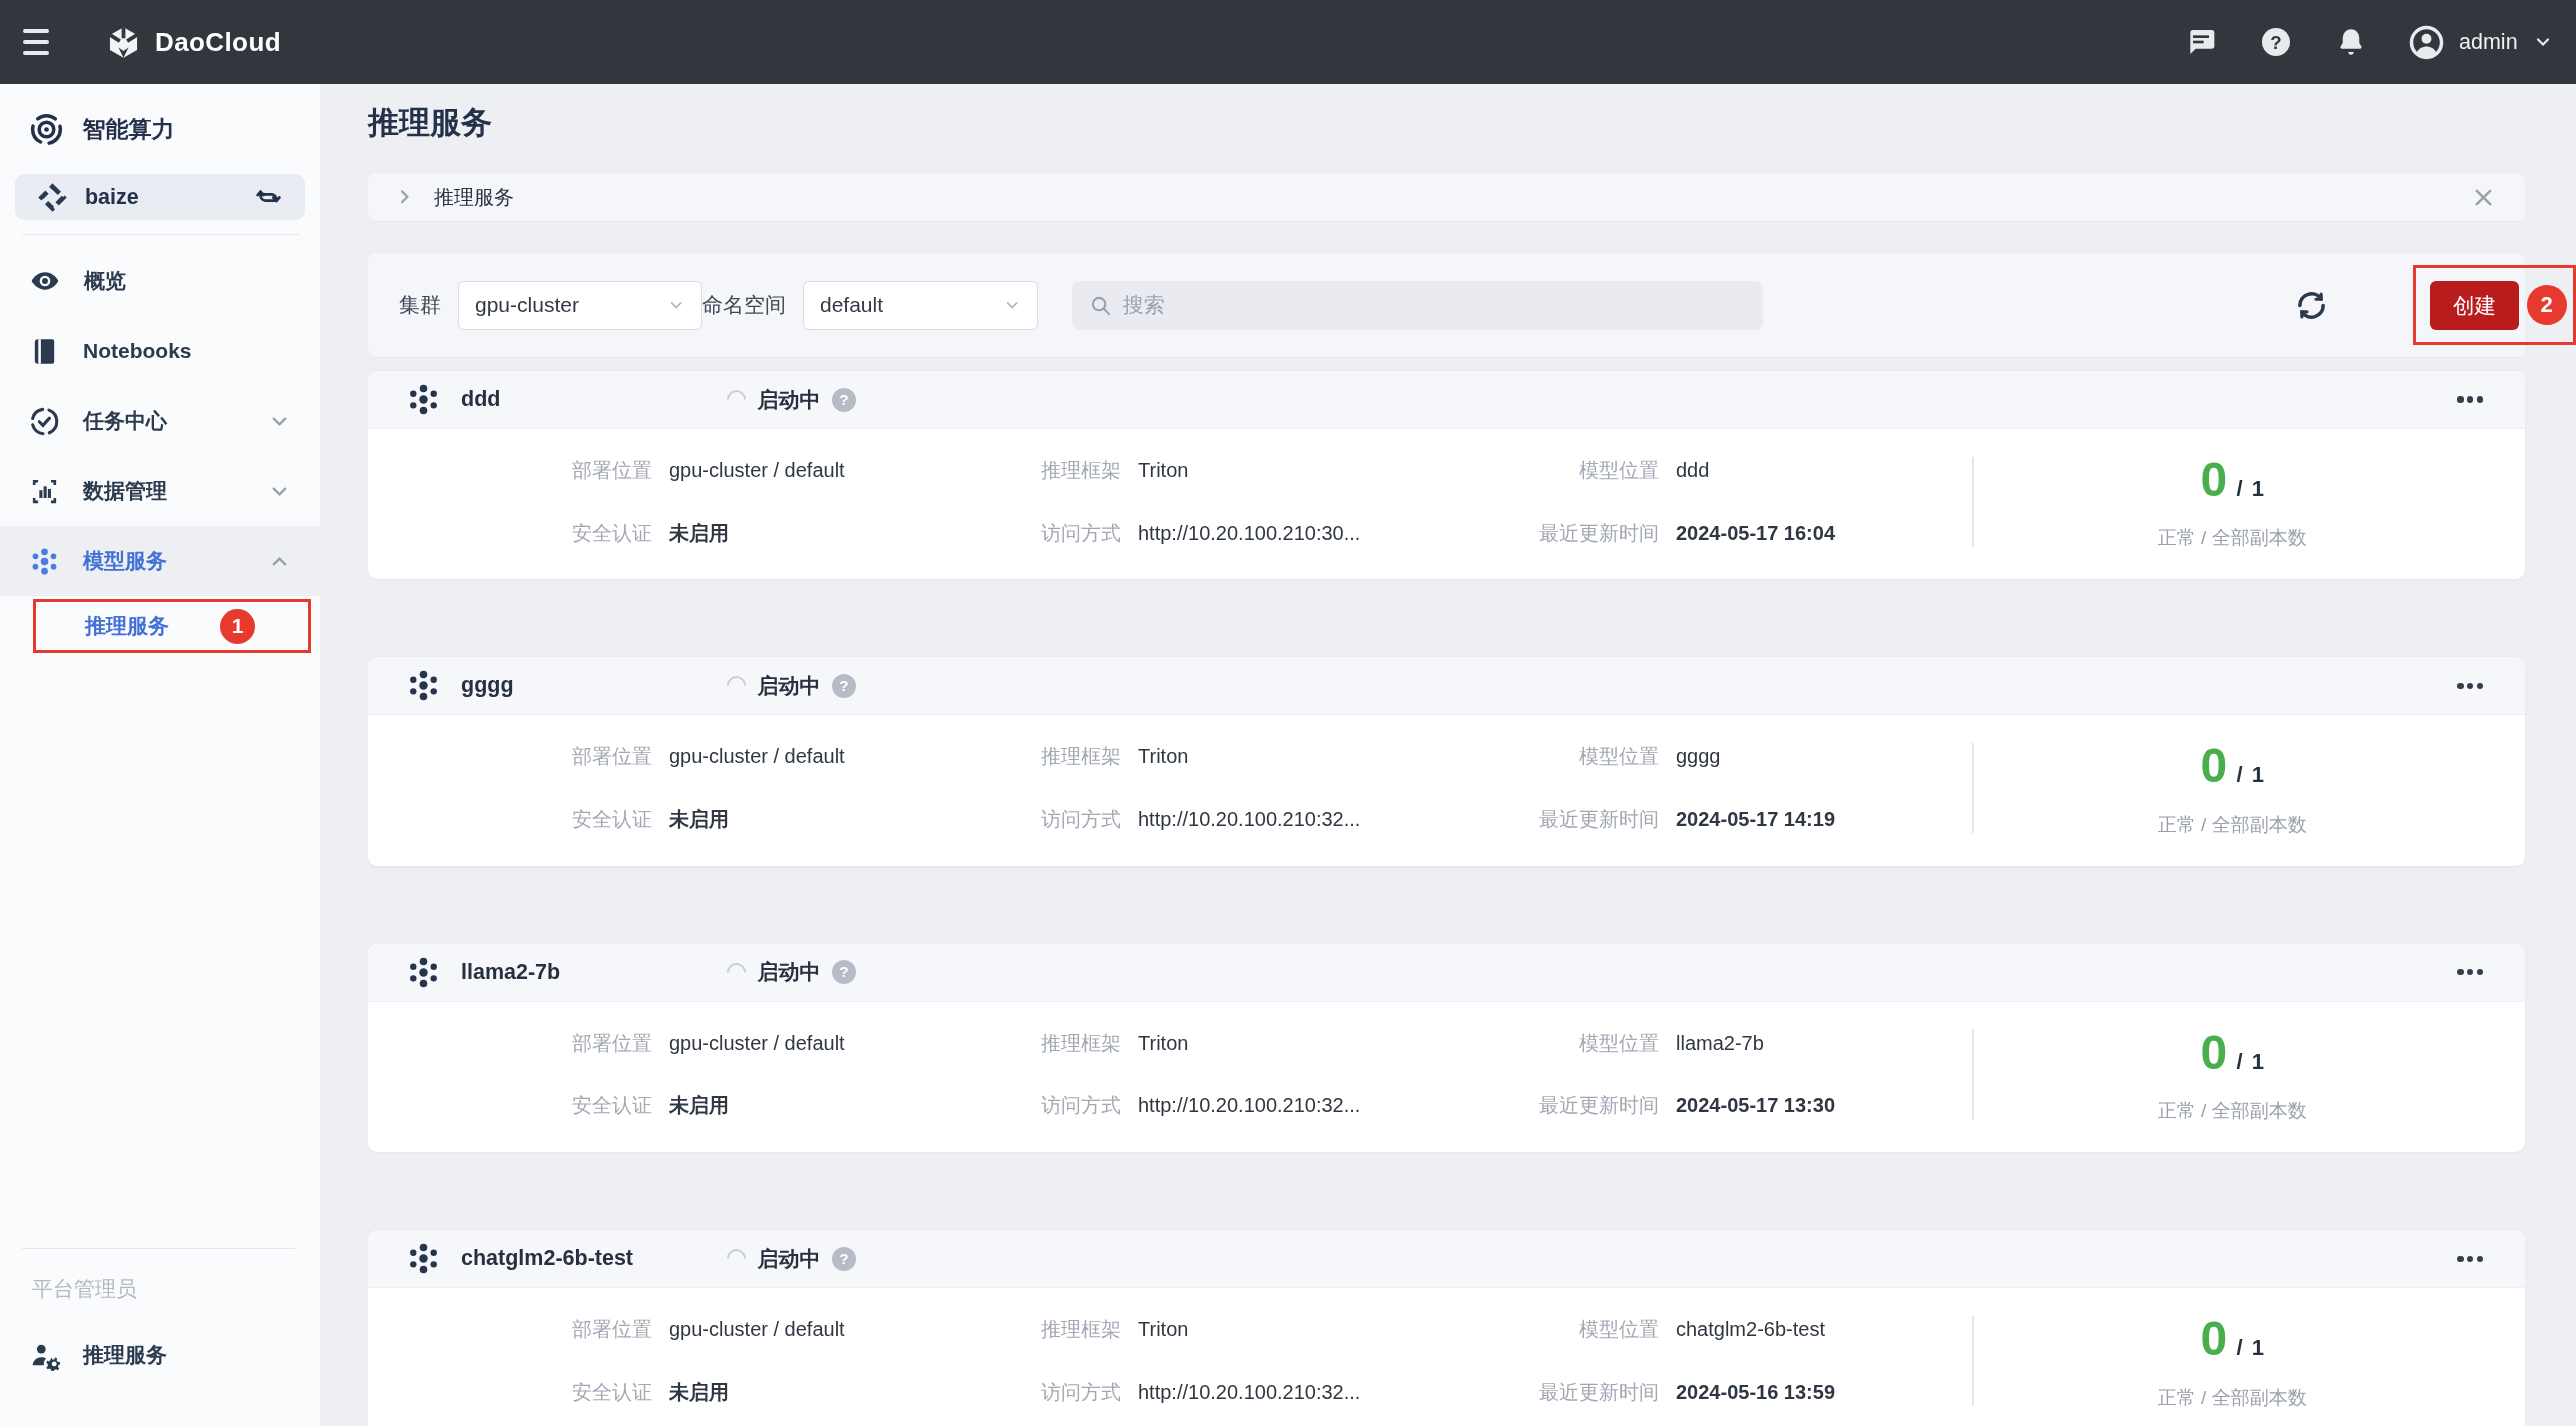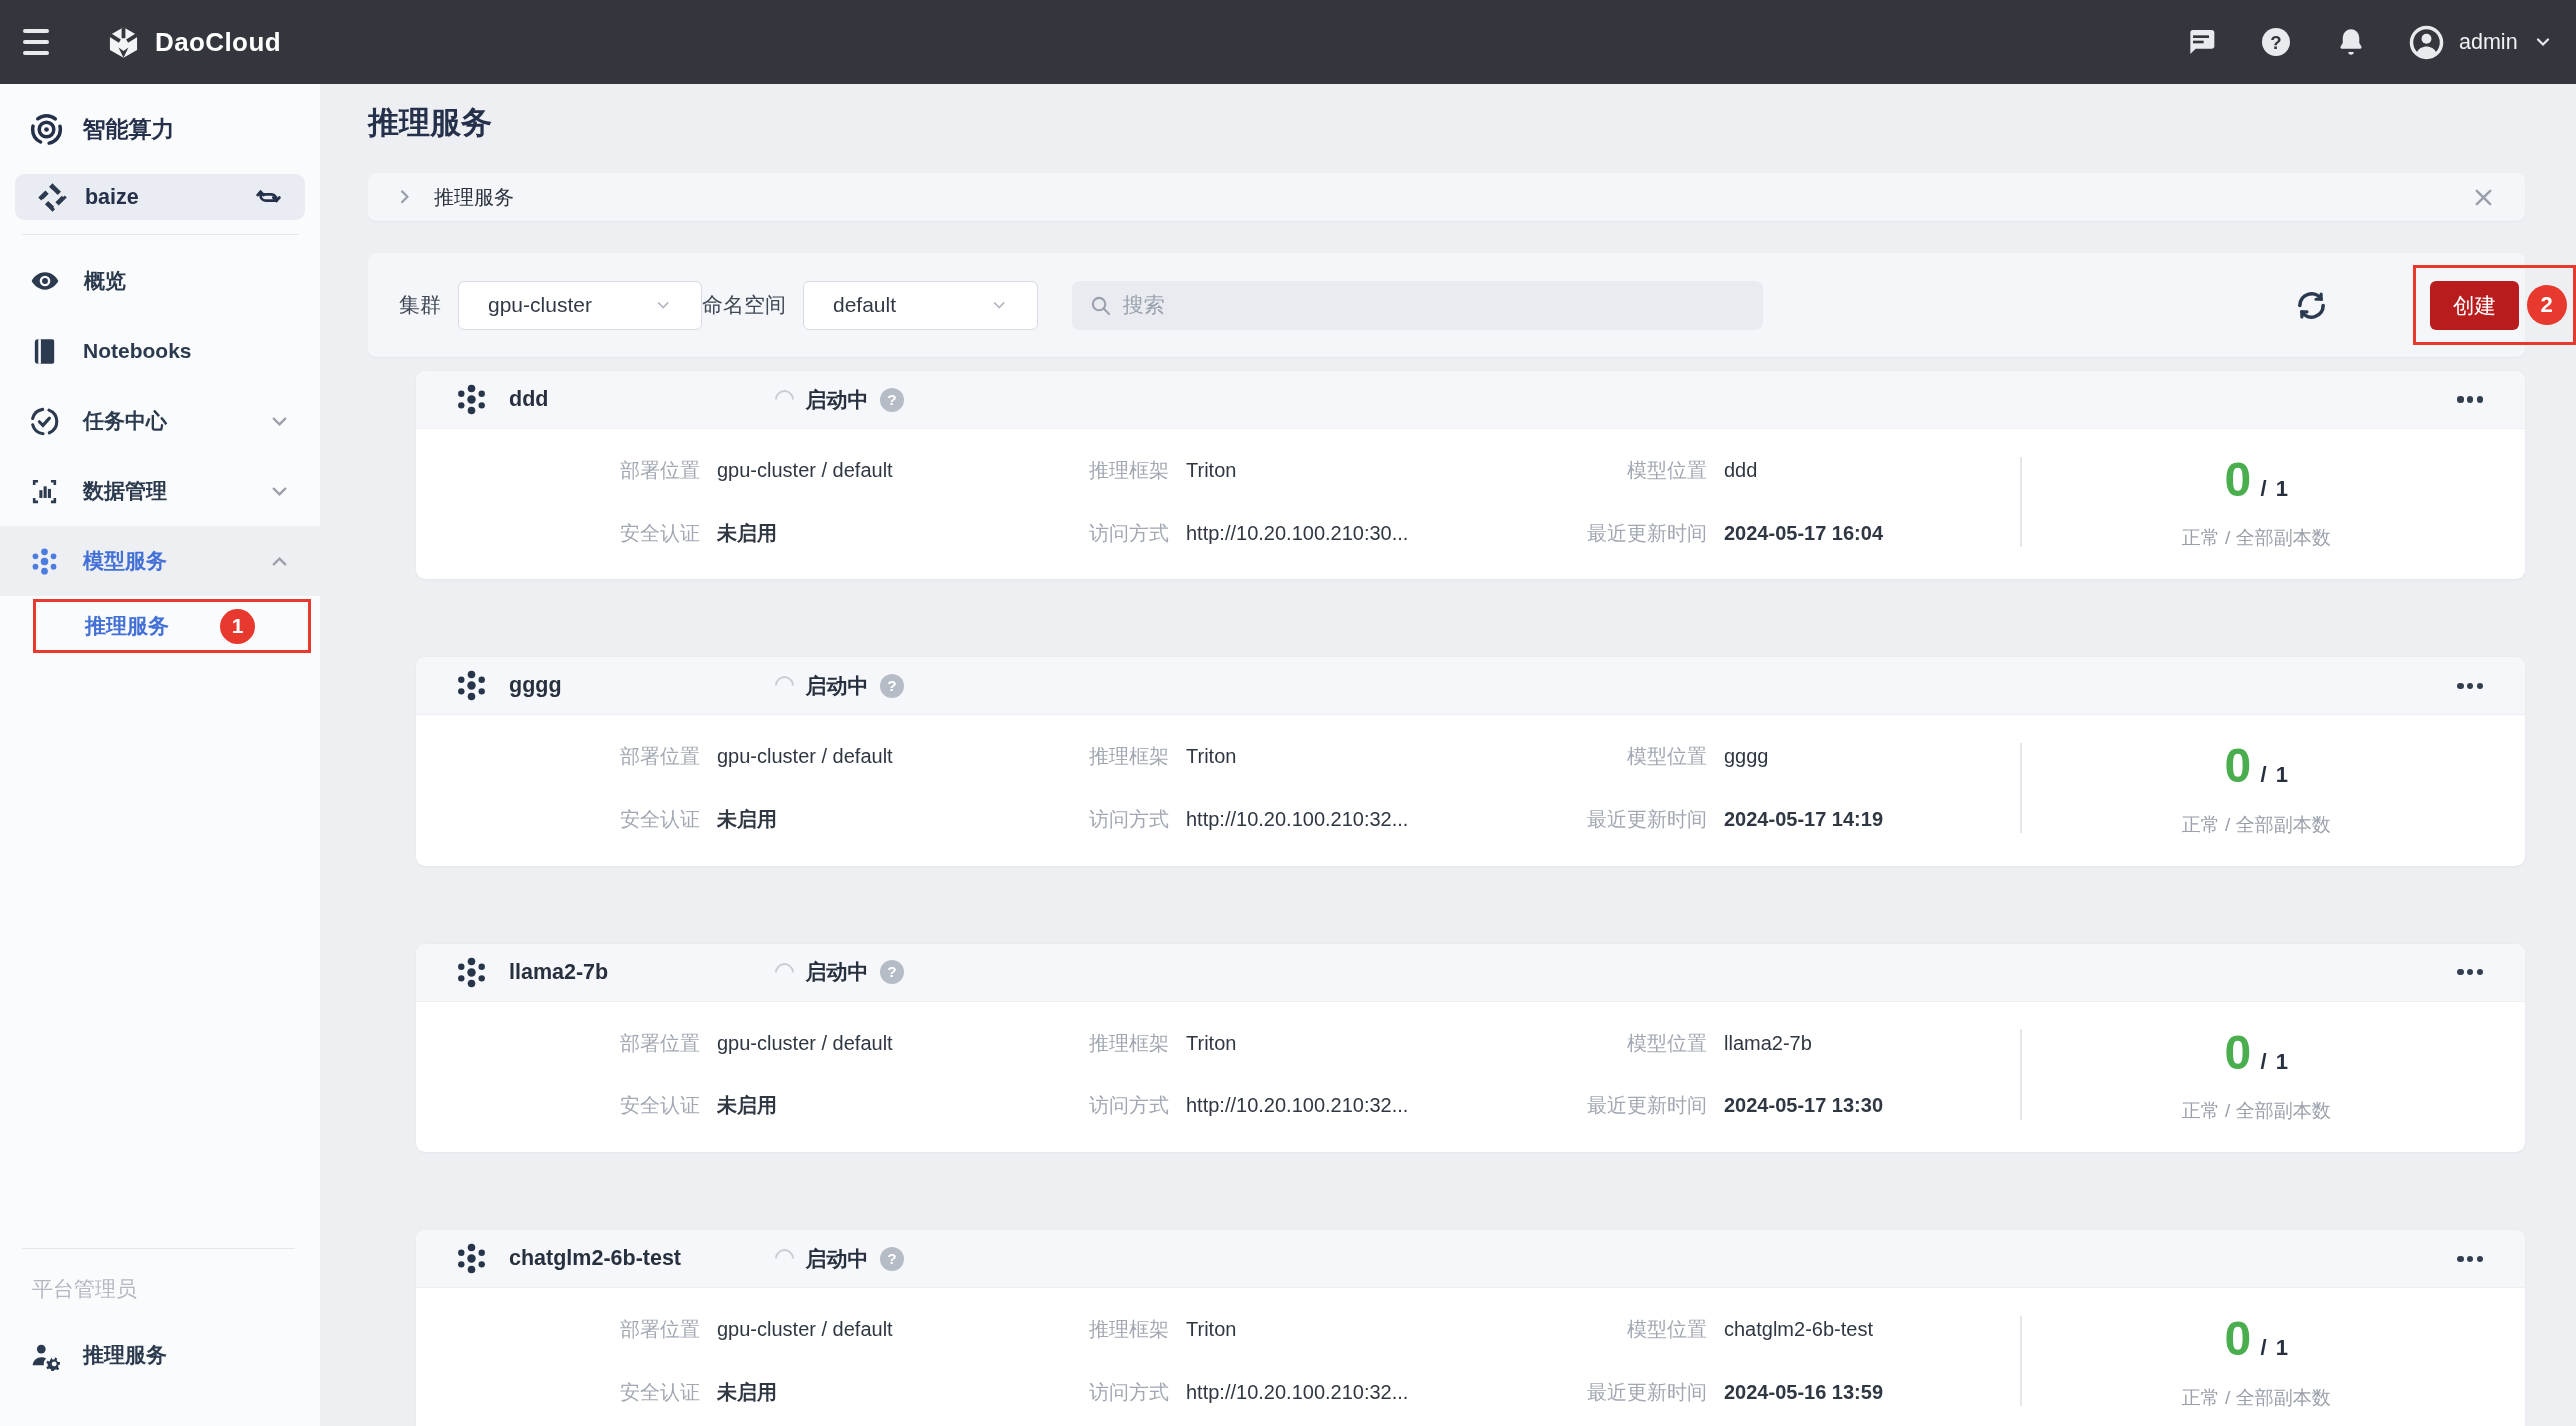--- a/index.html
+++ b/index.html
@@ -42,35 +42,35 @@
 
   
   .main { position:absolute; top:74px; left:321px; right:0; bottom:0; padding:0 51px 0 47px; overflow:hidden; }
   .page-title { margin-top:28px; font-size:31px; font-weight:700; color:#25304a; }
   .breadcrumb-bar { margin-top:29px; height:48px; background:#f5f6f9; border-radius:7.7px; display:flex; align-items:center; padding:0 26px; box-shadow:0 0.8px 1.5px rgba(25,35,60,0.04); }
   .crumb-label { font-size:20px; color:#2b3340; margin-left:18.4px; }
   .crumb-close { margin-left:auto; width:31px; height:31px; display:flex; align-items:center; justify-content:center; color:#9aa0ab; font-size:26px; cursor:pointer; }
 
   .filter-bar { margin-top:32px; height:104px; background:#f5f6f9; border-radius:7.7px; display:flex; align-items:center; padding:0 31px; position:relative; box-shadow:0 0.8px 1.5px rgba(25,35,60,0.04); }
   .filter-label { font-size:21px; color:#3f4856; }
-  .select { width:244px; height:49px; background:#fff; border:0.8px solid #d7dbe2; border-radius:6.1px; display:flex; align-items:center; padding:0 29px; margin-left:17px; cursor:pointer; }
+  .select { width:244px; height:49px; background:#fff; border:0.8px solid #d7dbe2; border-radius:6.1px; display:flex; align-items:center; padding:0 16px; margin-left:17px; cursor:pointer; }
   .select .sel-value { font-size:21px; color:#323a46; }
   .select .sel-chev { margin-left:auto; color:#b3b8c2; }
   .ns-label { }
   .search-box { margin-left:34px; width:691px; height:49px; background:#e9ebf0; border-radius:7.7px; display:flex; align-items:center; padding:0 17px; gap:10.7px; }
   .search-box input { border:none; outline:none; background:transparent; font-size:21px; color:#323a46; width:100%; font-family:inherit; }
   .search-box input::placeholder { color:#9aa1ad; }
   .refresh-btn { position:absolute; right:192px; width:43px; height:43px; display:flex; align-items:center; justify-content:center; cursor:pointer; }
   .create-annotation { position:absolute; right:-51px; top:12.3px; width:163px; height:80px; border:3.8px solid #e7392d; display:flex; align-items:center; padding-left:14px; }
   .create-btn { width:89px; height:49px; background:#b91c1c; border:none; border-radius:6.1px; color:#fff; font-size:21.5px; font-family:inherit; cursor:pointer; }
   .create-annotation .badge-circle { width:40px; height:40px; font-size:22px; margin-left:7.7px; }
 
   
   .service-list { margin-top:14px; }
-  .card { background:#fff; border-radius:9.2px; margin-bottom:78px; box-shadow:0 0.8px 2.3px rgba(20,30,50,0.05); overflow:hidden;margin-left:48px; }
+  .card { background:#fff; border-radius:9.2px; margin-bottom:78px; box-shadow:0 0.8px 2.3px rgba(20,30,50,0.05); overflow:hidden; }
   .card-header { height:58px; background:#f6f7fa; border-bottom:0.8px solid #edeff2; display:flex; align-items:center; padding:0 34px 0 38px; }
   .svc-name { font-size:21.5px; font-weight:700; color:#27303e; margin-left:20px; }
   .name-zone { display:flex; align-items:center; width:321px; }
   .status-zone { display:flex; align-items:center; gap:11.5px; }
   .spinner { width:19px; height:19px; border-radius:50%; border:2.3px solid #c9cdd4; border-bottom-color:transparent; border-left-color:transparent; transform:rotate(-45deg); }
   .status-text { font-size:21px; font-weight:700; color:#27303e; }
   .help-dot { width:24px; height:24px; border-radius:50%; background:#b6bcc6; color:#fff; font-size:15.4px; font-weight:700; display:flex; align-items:center; justify-content:center; cursor:pointer; }
   .more-btn { margin-left:auto; display:flex; gap:3.8px; padding:7.7px; cursor:pointer; }
   .more-btn i { width:6.1px; height:6.1px; border-radius:50%; background:#333f4f; }
   .card-body { display:flex; padding:23px 34px 28px 198px; }

